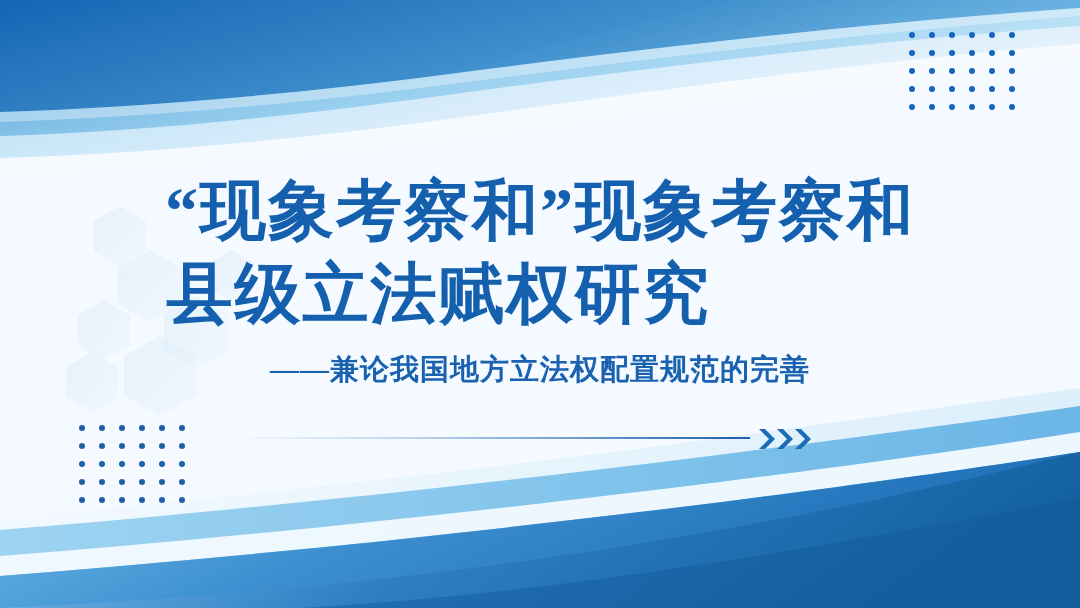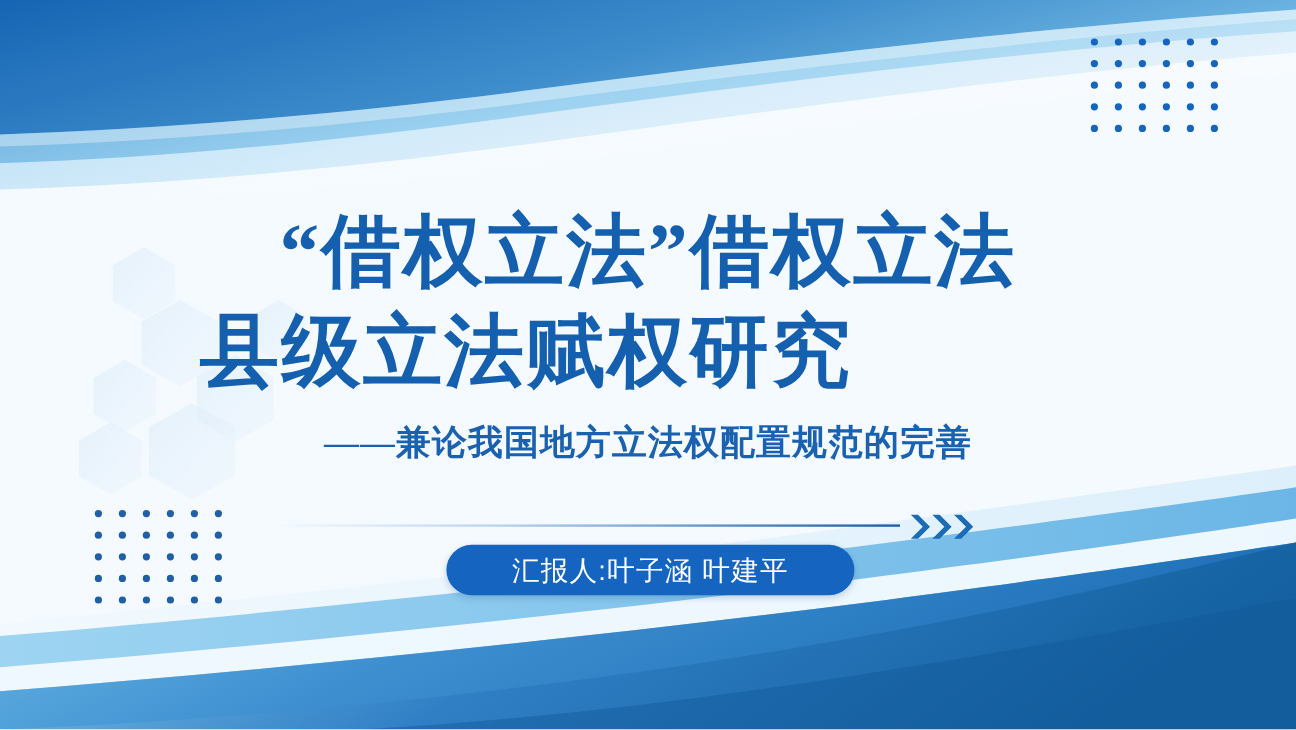--- a/index.html
+++ b/index.html
@@ -279,30 +279,29 @@
       <i></i>
     <i></i>
       <i></i>
       <i></i>
       <i></i>
       <i></i>
       <i></i>
   </div>
 
   <div id="title-block">
-    <div id="title-line-1" class="title-line">“借权立法”借权立法</div>
+    <div id="title-line-1" class="title-line">“现象考察和”现象考察和</div>
     <div id="title-line-2" class="title-line">县级立法赋权研究</div>
     <div id="subtitle">——兼论我国地方立法权配置规范的完善</div>
   </div>
 
   <div id="divider-line"></div>
 
   <svg id="chevrons" viewBox="0 0 62 26">
     <g fill="#1b6cb5">
       <polygon points="2,3 8,3 18,13 8,23 2,23 12,13"></polygon>
       <polygon points="20,3 26,3 36,13 26,23 20,23 30,13"></polygon>
       <polygon points="38,3 44,3 54,13 44,23 38,23 48,13"></polygon>
     </g>
   </svg>
 
-  <div id="presenter-badge">汇报人:叶子涵  叶建平</div>
 
 </div>
 
 </body></html>

